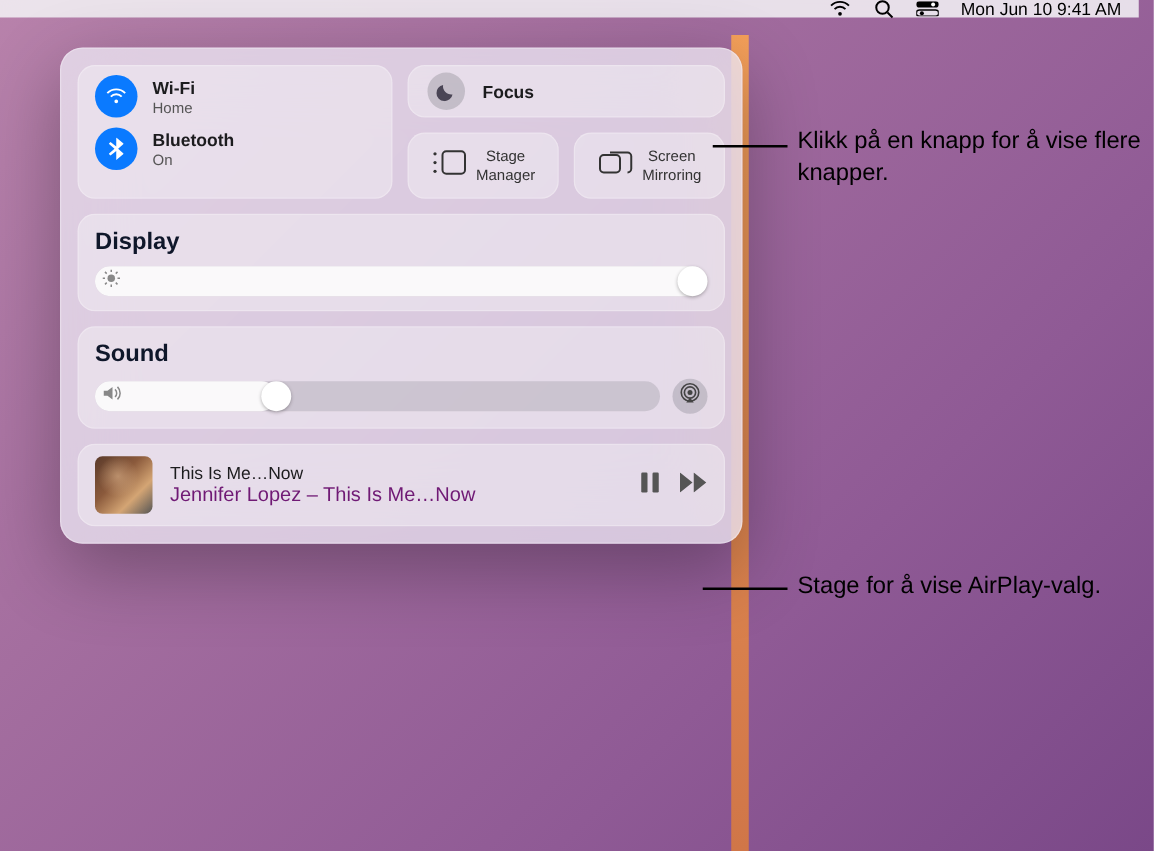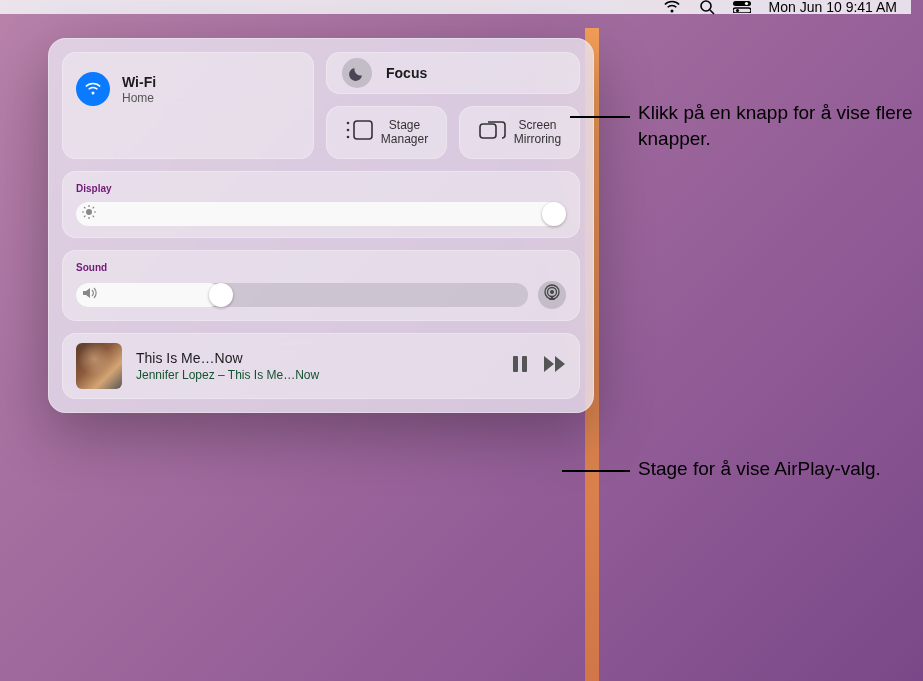--- a/index.html
+++ b/index.html
@@ -52,21 +52,21 @@
     .row1 {
       display: flex;
       gap: 12px;
       margin-bottom: 12px;
     }
     .network-module {
       width: 252px;
       flex-shrink: 0;
       background: rgba(255,255,255,0.35);
       border-radius: 14px;
-      padding: 20px 14px;
+      padding: 8px 14px;
       display: flex;
       flex-direction: column;
       gap: 8px;
       box-shadow: inset 0 0 0 1px rgba(255,255,255,0.25);
     }
     .net-item {
       display: flex;
       align-items: center;
       gap: 12px;
       cursor: pointer;
@@ -147,23 +147,23 @@
       line-height: 1.2;
     }
     .slider-module {
       background: rgba(255,255,255,0.35);
       border-radius: 14px;
       padding: 12px 14px;
       margin-bottom: 12px;
       box-shadow: inset 0 0 0 1px rgba(255,255,255,0.25);
     }
     .slider-label {
-      font-size: 10px;
+      font-size: 19px;
       font-weight: 600;
-      color: #701a75;
+      color: #0f172a;
       margin-bottom: 8px;
     }
     .slider-row {
       display: flex;
       align-items: center;
       gap: 10px;
     }
     .slider-track {
       flex: 1;
       height: 24px;
@@ -233,22 +233,22 @@
     .media-text {
       flex: 1;
       min-width: 0;
     }
     .media-title {
       font-size: 14px;
       font-weight: 400;
       color: #1c1c1e;
     }
     .media-sub {
-      font-size: 12px;
-      color: #14532d;
+      font-size: 16px;
+      color: #701a75;
       margin-top: 2px;
     }
     .media-controls {
       display: flex;
       gap: 16px;
       align-items: center;
     }
     .media-btn {
       cursor: pointer;
       color: #4a5568;
@@ -311,20 +311,31 @@
         <div class="net-icon">
           <svg width="18" height="14" viewBox="0 0 18 14">
               <path d="M9 12.5a1.5 1.5 0 100-3 1.5 1.5 0 000 3zM5.2 7.8a5.5 5.5 0 017.6 0l1.1-1.1a7 7 0 00-9.8 0l1.1 1.1zM2.4 5a9.4 9.4 0 0113.2 0l1.1-1.1a11 11 0 00-15.4 0L2.4 5z" fill="#fff"></path>
             </svg>
         </div>
         <div class="net-text">
           <div class="title">Wi-Fi</div>
           <div class="sub">Home</div>
         </div>
       </div>
+      <div class="net-item">
+        <div class="net-icon">
+          <svg width="12" height="18" viewBox="0 0 12 18">
+              <path d="M6 0v7.2L1.4 3.6 0 5l4.6 4L0 13l1.4 1.4L6 10.8V18l6-5-4.5-4L12 5 6 0zm2 5L7 4v2l1-1zm0 8l-1-1v2l1-1z" fill="#fff"></path>
+            </svg>
+        </div>
+        <div class="net-text">
+          <div class="title">Bluetooth</div>
+          <div class="sub">On</div>
+        </div>
+      </div>
     </div>
 
     <div class="right-col">
 
       <div class="focus-module">
         <div class="focus-icon">
           <svg width="16" height="16" viewBox="0 0 16 16">
               <path d="M13 10.5A6.5 6.5 0 015.5 3 6.5 6.5 0 1013 10.5z" fill="#4a4555"></path>
             </svg>
         </div>

